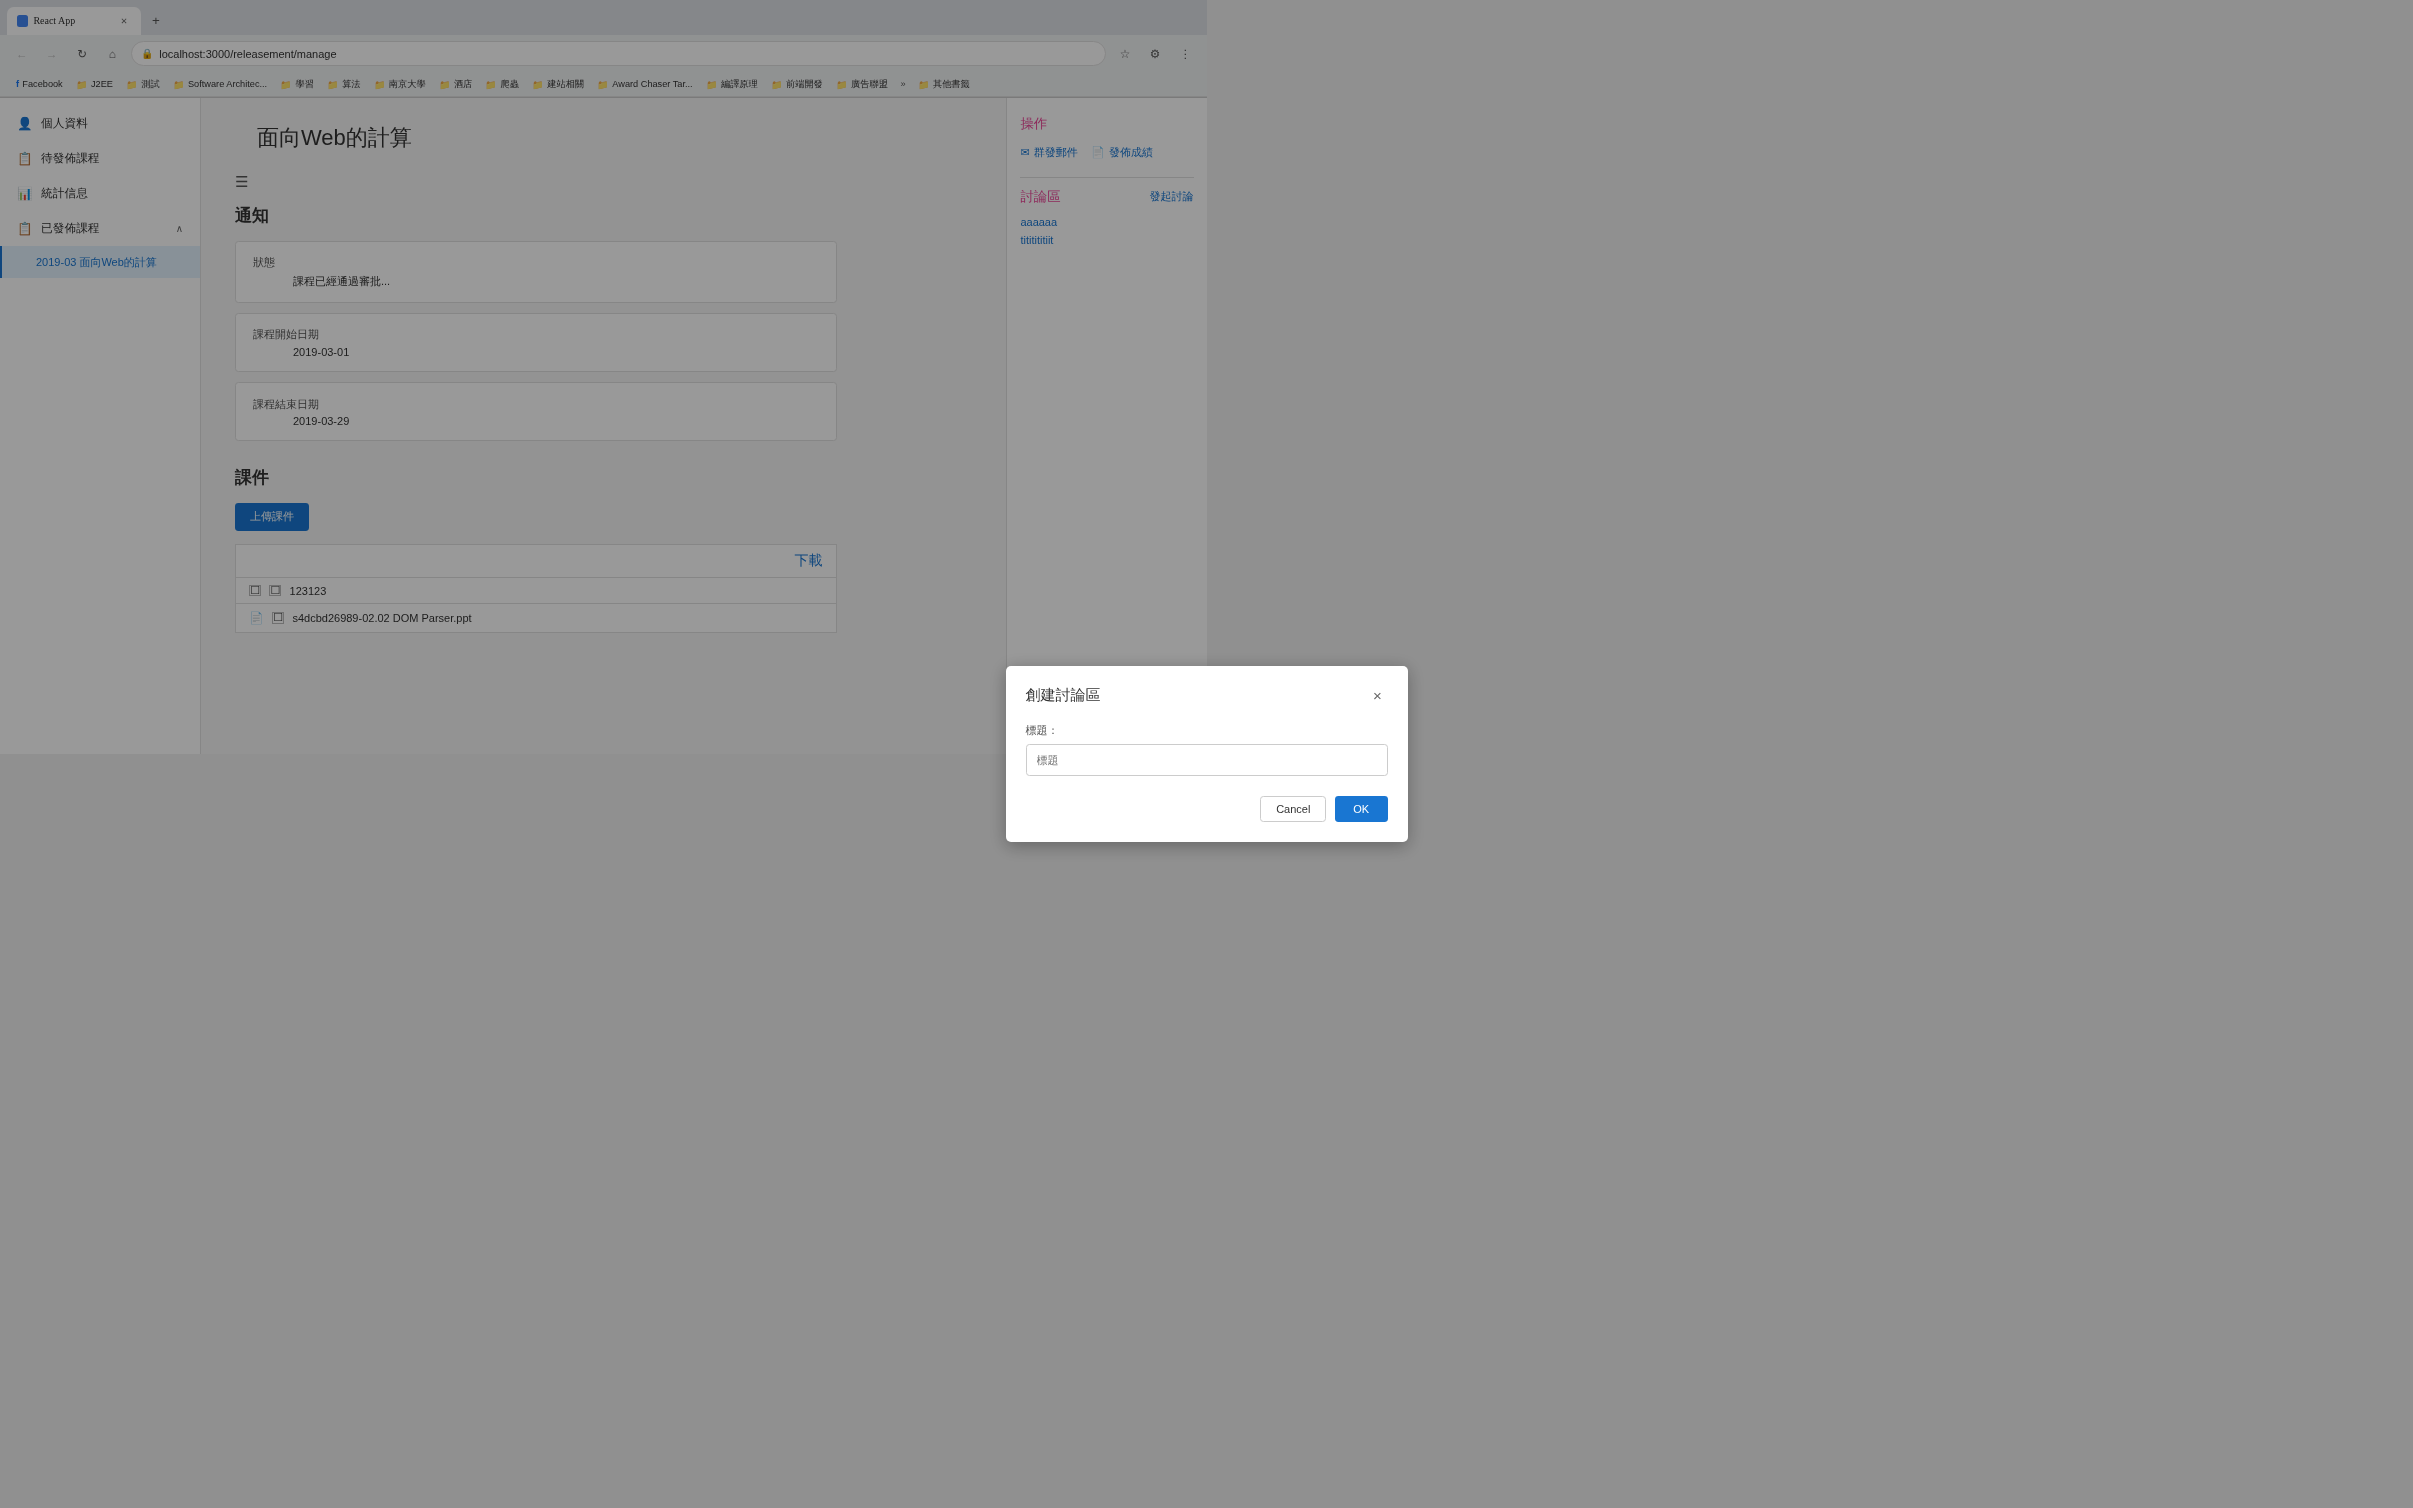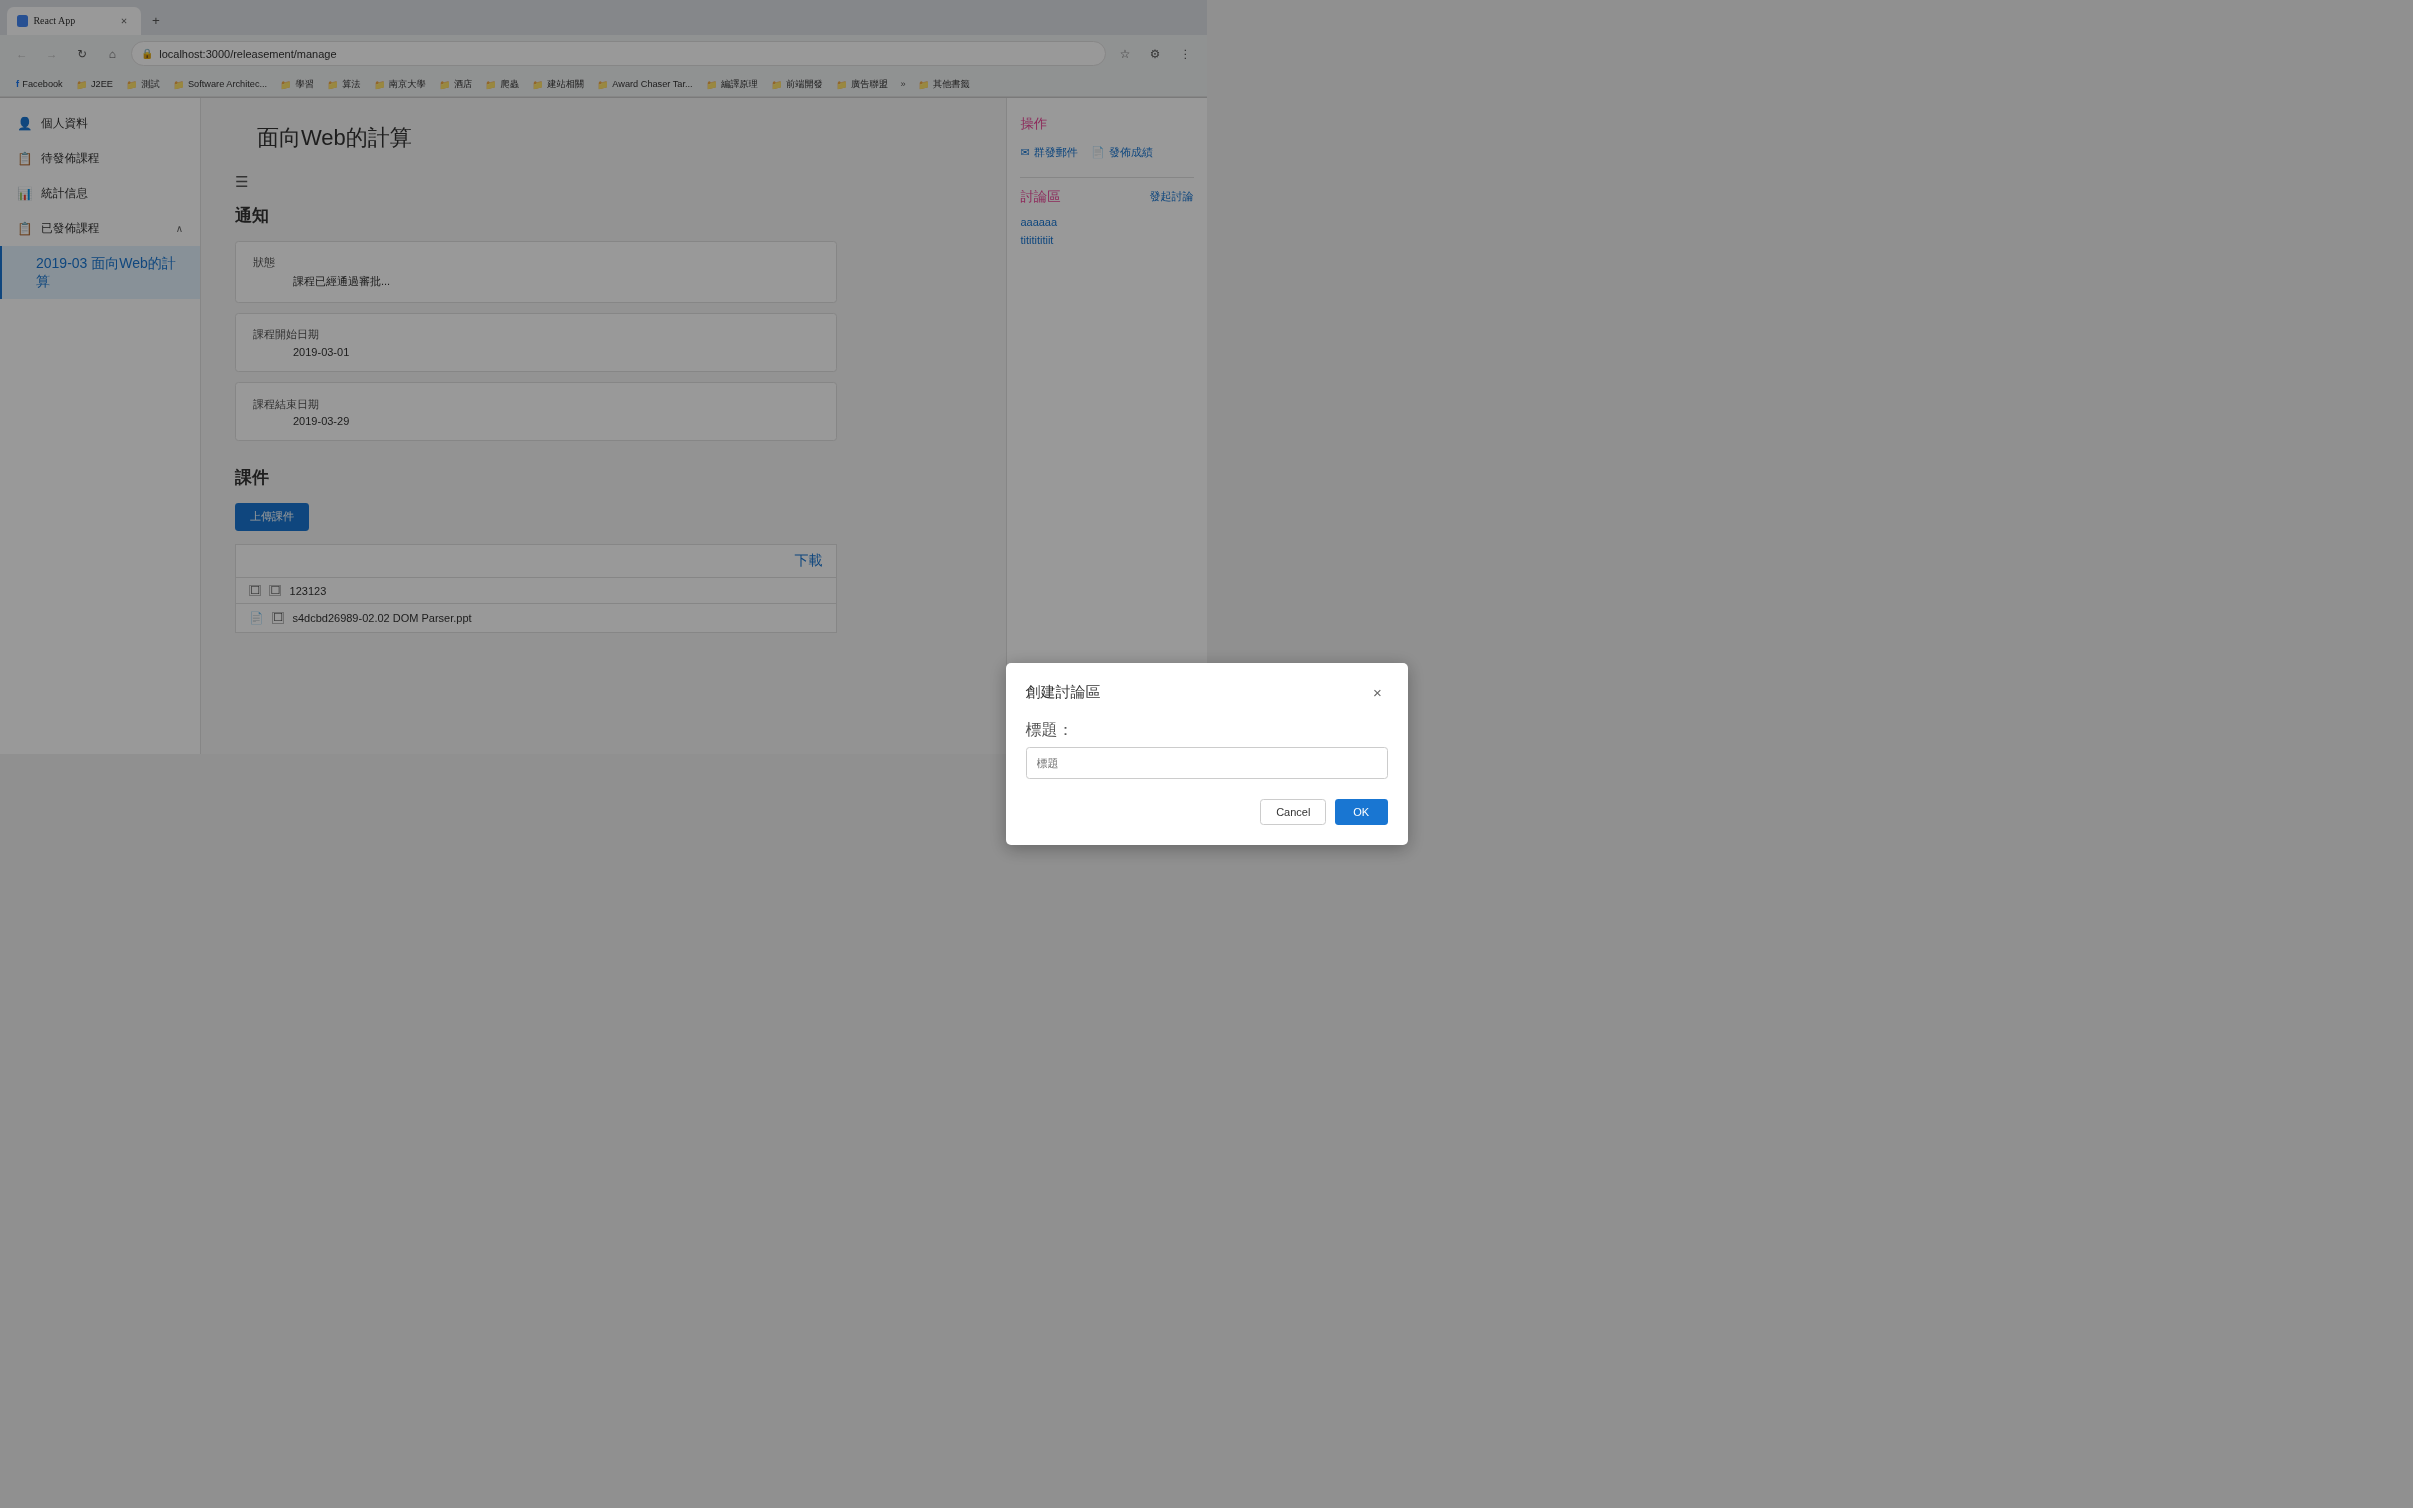--- a/index.html
+++ b/index.html
@@ -174,21 +174,21 @@
     }
     .sidebar-section-left { display: flex; align-items: center; gap: 8.4px; }
     .sidebar-section-icon { font-size: 12.6px; color: #666; }
     .sidebar-chevron { font-size: 10px; color: #666; }
     .sidebar-sub-item {
       display: flex;
       align-items: center;
       padding: 8.4px 17px 8.4px 34px;
       cursor: pointer;
       color: #1976d2;
-      font-size: 14px;
+      font-size: 11px;
       background: #e3f2fd;
       border-left: 2.5px solid #1976d2;
     }
 
     
     .main-content {
       flex: 1;
       background: #f5f5f5;
       overflow-y: auto;
       position: relative;
@@ -371,21 +371,21 @@
       font-size: 15px;
       color: #666;
       cursor: pointer;
       width: 20px;
       height: 20px;
       display: flex;
       align-items: center;
       justify-content: center;
     }
     .modal-field-label {
-      font-size: 16px;
+      font-size: 11px;
       color: #555;
       margin-bottom: 6.7px;
     }
     .modal-input {
       width: 100%;
       height: 32px;
       border: 0.8px solid #ccc;
       border-radius: 3.4px;
       padding: 0 10px;
       font-size: 11px;

